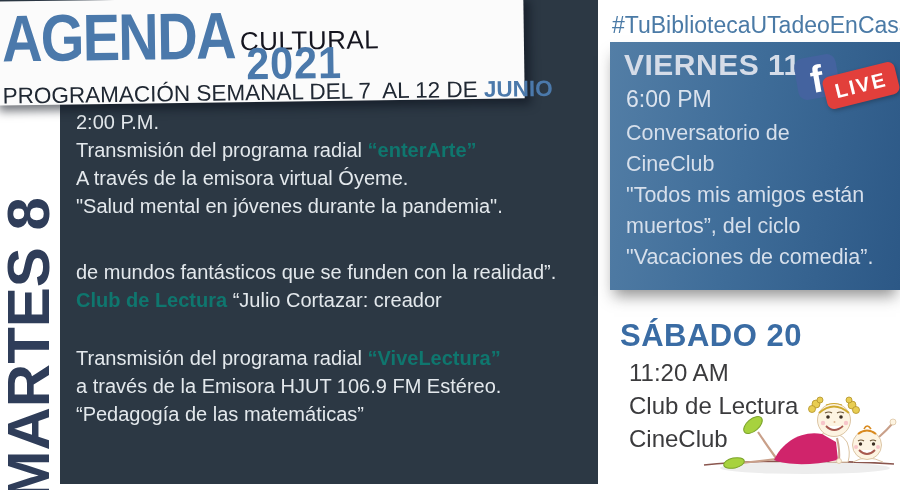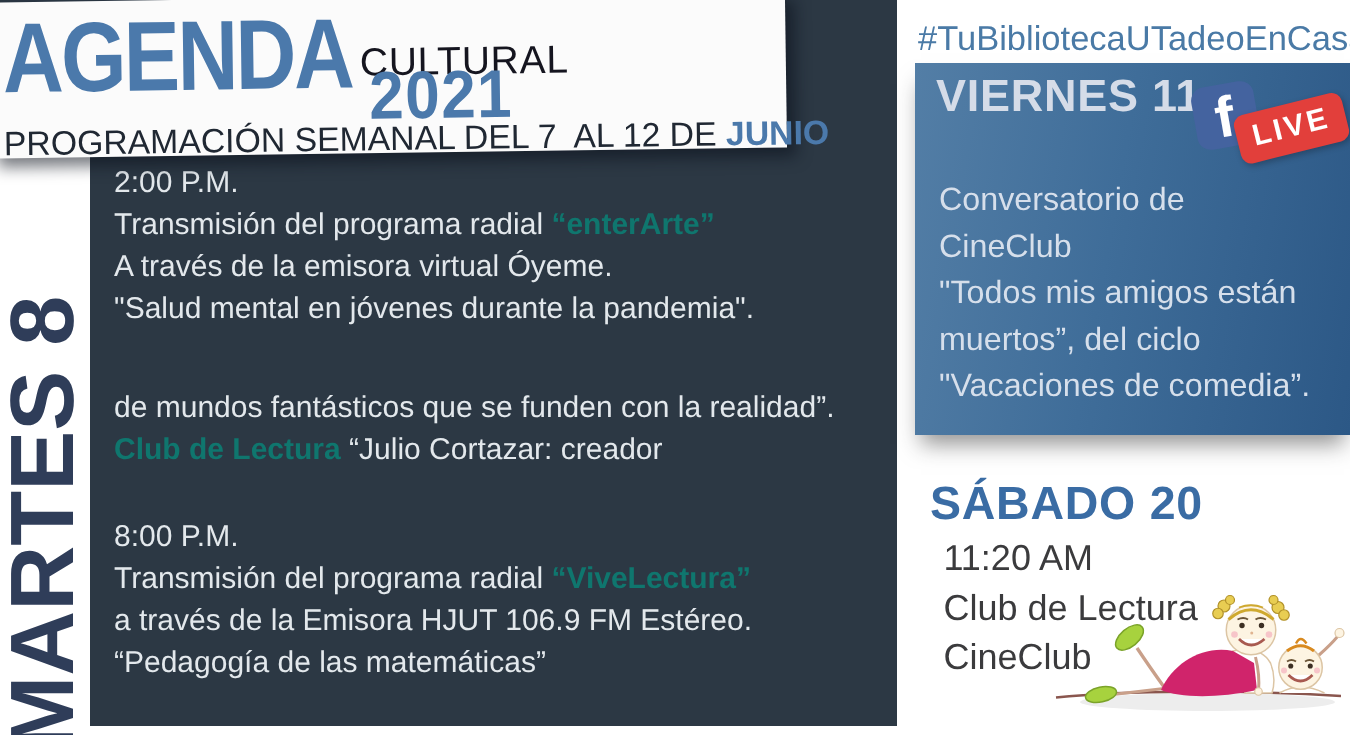--- a/index.html
+++ b/index.html
@@ -79,21 +79,20 @@
       <div>2:00 P.M.</div>
       <div><span>Transmisión del programa radial </span><b>“enterArte”</b></div>
       <div>A través de la emisora virtual Óyeme.</div>
       <div>"Salud mental en jóvenes durante la pandemia".</div>
     </div>
     <div class="event gap-md">
       <div>de mundos fantásticos que se funden con la realidad”.</div>
       <div><b>Club de Lectura </b><span>“Julio Cortazar: creador</span></div>
     </div>
     <div class="event">
-      <div>8:00 P.M.</div>
       <div><span>Transmisión del programa radial </span><b>“ViveLectura”</b></div>
       <div>a través de la Emisora HJUT 106.9 FM Estéreo.</div>
       <div>“Pedagogía de las matemáticas”</div>
     </div>
   </div>
 
   <div class="header-card">
     <div class="title-agenda">AGENDA</div>
     <div class="title-cultural">CULTURAL</div>
     <div class="title-year">2021</div>
@@ -101,20 +100,21 @@
   </div>
 
   <div class="hashtag">#TuBibliotecaUTadeoEnCasa</div>
 
   <div class="friday-panel">
     <div class="friday-day">VIERNES 11</div>
     <div class="fb-box">
         <span>f</span>
       </div>
     <div class="live-badge">LIVE</div>
+    <div class="friday-time">6:00 PM</div>
     <div class="friday-lines">
       <div>Conversatorio de</div>
       <div>CineClub</div>
       <div>"Todos mis amigos están</div>
       <div>muertos”, del ciclo</div>
       <div>"Vacaciones de comedia”.</div>
     </div>
   </div>
 
   <div class="saturday-day">SÁBADO 20</div>

